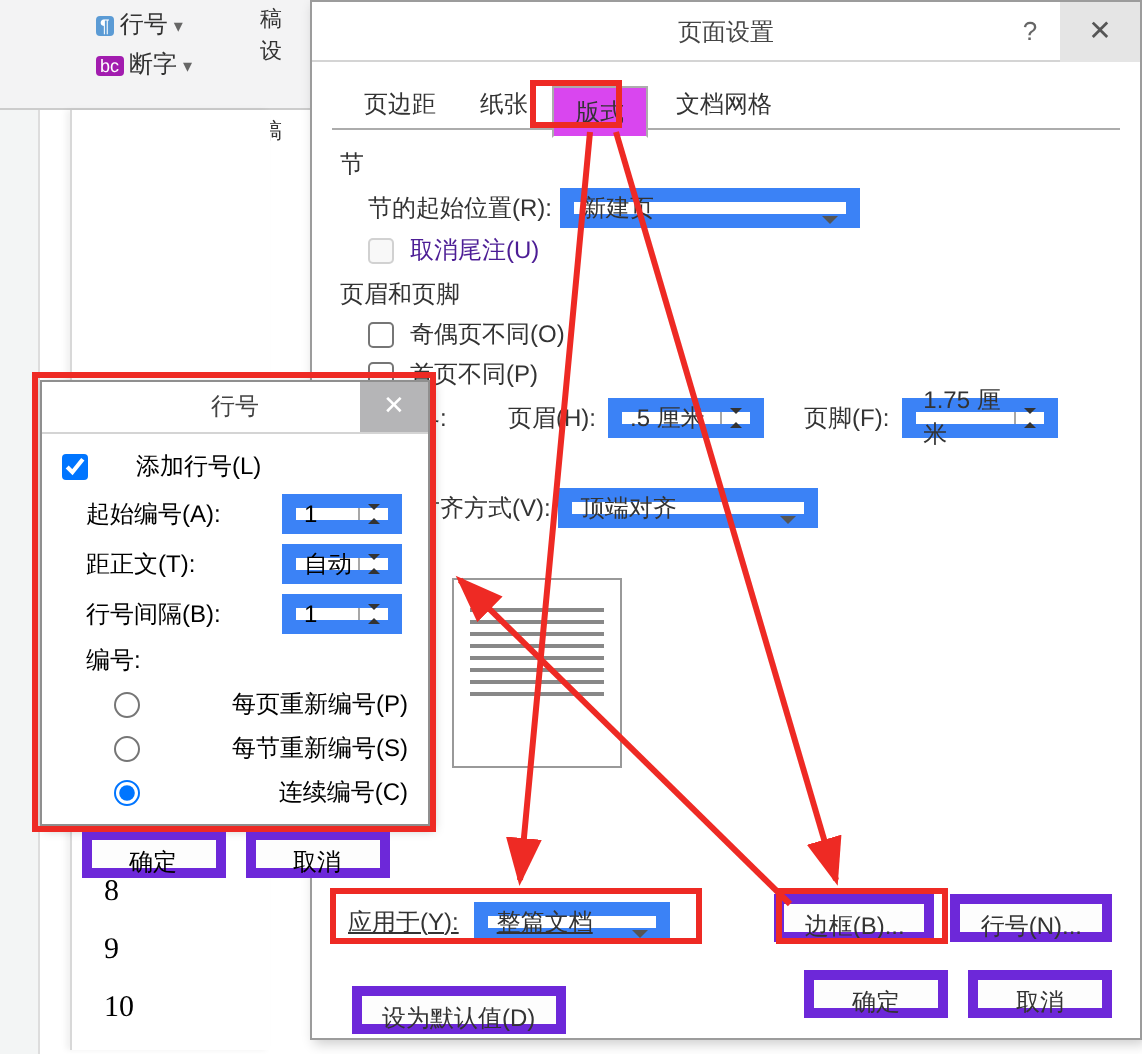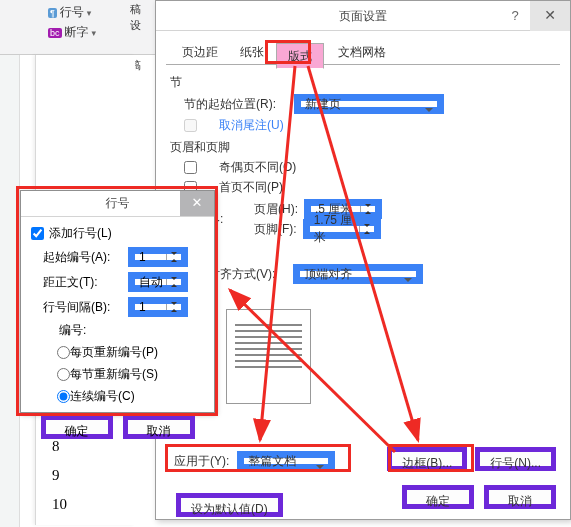--- a/index.html
+++ b/index.html
@@ -17,25 +17,25 @@
 .pagegap { position: absolute; left: 35px; top: 55px; width: 100px; height: 470px; background: #fff; border-left: 1px solid #d8d8d8; box-shadow: -2px 0 3px rgba(0,0,0,.06); }
 .linenum { position: absolute; left: 52px; font-family: "Times New Roman", serif; font-size: 15px; color: #000; }
 
 
 .dlg { position: absolute; left: 155px; top: 0; width: 416px; height: 520px; background: #fff; border: 1px solid #9c9c9c; box-shadow: 2px 2px 6px rgba(0,0,0,.2); }
 .dlg-title { height: 30px; background: #fff; border-bottom: 1px solid #d4d4d4; position: relative; text-align: center; line-height: 30px; font-size: 12px; color: #444; }
 .dlg-title .help { position: absolute; right: 40px; top: 0; width: 30px; height: 30px; text-align: center; font-size: 13px; color: #666; }
 .dlg-title .close { position: absolute; right: 0; top: 0; width: 40px; height: 30px; background: #e5e5e5; text-align: center; line-height: 28px; color: #555; font-size: 14px; }
 .tabs { position: relative; height: 26px; margin: 8px 10px 0; border-bottom: 1px solid #acacac; }
 .tab { position: absolute; top: 0; height: 26px; padding: 0 11px; line-height: 25px; border: 1px solid transparent; border-bottom: none; color: #333; }
-.tab.active { background: #f9a8d4; border-color: #acacac; border-bottom: 1px solid #fff; top: 4px; }
+.tab.active { background: #d946ef; border-color: #acacac; border-bottom: 1px solid #fff; top: 4px; }
 .pane { padding: 4px 14px 10px; color: #333; }
 .grp { margin-top: 5px; }
 .grp-title { font-size: 12px; margin-bottom: 3px; }
-.row { display: flex; align-items: center; margin: 3px 0 3px 14px; gap: 18px; }
+.row { display: flex; align-items: center; margin: 3px 0 3px 14px; gap: 4px; }
 label { font-size: 12px; }
 input[type=checkbox] { width: 13px; height: 13px; margin: 0 4px 0 0; vertical-align: middle; }
 .combo, .spinbox, .textsel {
   border: 7px solid #3b82f6; background: #fff; height: 20px; font-size: 12px; padding: 0 18px 0 4px; position: relative; display: inline-flex; align-items: center;
 }
 .combo::after, .textsel::after { content: ""; position: absolute; right: 4px; top: 7px; border: 4px solid transparent; border-top-color: #555; }
 .spinbox { padding-right: 16px; }
 .spinbox .sbtns { position: absolute; right: 0; top: 0; width: 15px; height: 100%; border-left: 1px solid #a7a7a7; }
 .spinbox .sbtns::before, .spinbox .sbtns::after { content: ""; position: absolute; left: 4px; border: 3px solid transparent; }
 .spinbox .sbtns::before { top: 2px; border-bottom-color: #333; }
@@ -44,24 +44,24 @@
 .preview .pl { height: 2px; background: #888; margin: 4px 0; }
 .btnrow { position: absolute; bottom: 10px; right: 14px; display: flex; gap: 10px; }
 .btn2 { min-width: 72px; height: 24px; border: 5px solid #6d28d9; background: #fdfdfd; text-align: center; line-height: 22px; padding: 0 10px; }
 .defbtn { position: absolute; bottom: 2px; left: 20px; }
 
 
 .lhdlg { position: absolute; left: 20px; top: 190px; width: 195px; height: 223px; background: #fff; border: 1px solid #8f8f8f; box-shadow: 2px 2px 5px rgba(0,0,0,.25); z-index: 5; }
 .lhdlg .tbar { height: 26px; background: #fff; border-bottom: 1px solid #d4d4d4; text-align: center; line-height: 25px; font-size: 12px; color: #444; position: relative; }
 .lhdlg .tbar .x { position: absolute; right: 0; top: 0; width: 34px; height: 25px; background: #b5b5b7; color: #fff; text-align: center; line-height: 23px; font-size: 13px; }
 .lhdlg .body { padding: 8px 10px; }
-.lhdlg .row2 { display: flex; align-items: center; margin: 5px 0 5px 12px; gap: 7px; }
+.lhdlg .row2 { display: flex; align-items: center; margin: 5px 0 5px 12px; gap: 20px; }
 .lhdlg .row2 .lab { width: 78px; }
 .lhdlg .spin2 { width: 60px; }
-.lhdlg .radio { display: flex; align-items: center; gap: 0; }
+.lhdlg .radio { display: flex; align-items: center; gap: 0; justify-content: space-between; }
 .lhdlg input[type=radio] { margin: 0; }
 .lhdlg .btns { display: flex; gap: 10px; justify-content: center; margin-top: 10px; }
 .lhdlg .btns .btn2 { min-width: 72px; }
 
 
 .redbox { position: absolute; border: 3px solid #ee2a24; pointer-events: none; z-index: 10; }
 svg.arrows { position: absolute; left: 0; top: 0; width: 571px; height: 527px; pointer-events: none; z-index: 9; }
 </style>
 </head>
 <body>
@@ -106,37 +106,37 @@
     <div class="grp">
       <div class="grp-title">节</div>
       <div class="row">
         <label>节的起始位置(R):</label>
         <div class="combo" style="width:150px">
           <span>新建页</span>
         </div>
       </div>
       <div class="row">
         <input type="checkbox" disabled="" style="">
-        <label style="color:#3b82f6">取消尾注(U)</label>
+        <label style="color:#4c1d95">取消尾注(U)</label>
       </div>
     </div>
 
     <div class="grp">
       <div class="grp-title">页眉和页脚</div>
       <div class="row">
         <input type="checkbox" style="">
         <label>奇偶页不同(O)</label>
       </div>
       <div class="row">
         <input type="checkbox" style="">
         <label>首页不同(P)</label>
       </div>
       <div class="row" style="margin-left:14px;gap:10px">
         <label style="width:60px">距边界:</label>
-        <div style="display:flex;flex-direction:column;gap:0">
+        <div style="display:flex;flex-direction:row;gap:20px">
           <div style="display:flex;align-items:center;gap:6px">
             <label>页眉(H):</label>
             <div class="spinbox" style="width:78px">
               <span>.5 厘米</span>
                 <div class="sbtns"></div>
             </div>
           </div>
           <div style="display:flex;align-items:center;gap:6px">
             <label>页脚(F):</label>
             <div class="spinbox" style="width:78px">
@@ -165,21 +165,21 @@
           <div class="pl"></div>
           <div class="pl"></div>
           <div class="pl"></div>
         <div class="pl"></div>
           <div class="pl"></div>
           <div class="pl"></div>
           <div class="pl"></div>
       </div>
     </div>
 
-    <div style="position:absolute; left:18px; bottom:48px; display:flex; align-items:center; gap:8px;">
+    <div style="position:absolute; left:18px; bottom:48px; display:flex; align-items:center; gap:8px;text-decoration:underline;">
       <label>应用于(Y):</label>
       <div class="textsel" style="width:98px">
         <span>整篇文档</span>
       </div>
     </div>
     <div style="position:absolute; right:14px; bottom:48px; display:flex; gap:8px;">
       <div class="btn2">边框(B)...</div>
       <div class="btn2">行号(N)...</div>
     </div>
 
@@ -190,21 +190,21 @@
     </div>
   </div>
 </div>
 
 <div class="lhdlg">
   <div class="tbar">
     <span>行号</span>
     <div class="x">✕</div>
   </div>
   <div class="body">
-    <div style="display:flex;align-items:center;gap:1px">
+    <div style="display:flex;align-items:center;gap:20px">
       <input type="checkbox" checked="" style="">
       <label>添加行号(L)</label>
     </div>
     <div class="row2">
       <span class="lab">起始编号(A):</span>
       <div class="spinbox spin2">
           <span>1</span>
           <div class="sbtns"></div>
         </div>
     </div>
@@ -215,21 +215,21 @@
           <div class="sbtns"></div>
         </div>
     </div>
     <div class="row2">
       <span class="lab">行号间隔(B):</span>
       <div class="spinbox spin2">
           <span>1</span>
           <div class="sbtns"></div>
         </div>
     </div>
-    <div class="row2" style="margin-left:28px">
+    <div class="row2" style="margin-left:12px">
         <span>编号:</span>
       </div>
     <div class="row2 radio" style="margin-left:26px">
       <input type="radio" name="nm" style="">
       <label>每页重新编号(P)</label>
     </div>
     <div class="row2 radio" style="margin-left:26px">
       <input type="radio" name="nm" style="">
       <label>每节重新编号(S)</label>
     </div>

